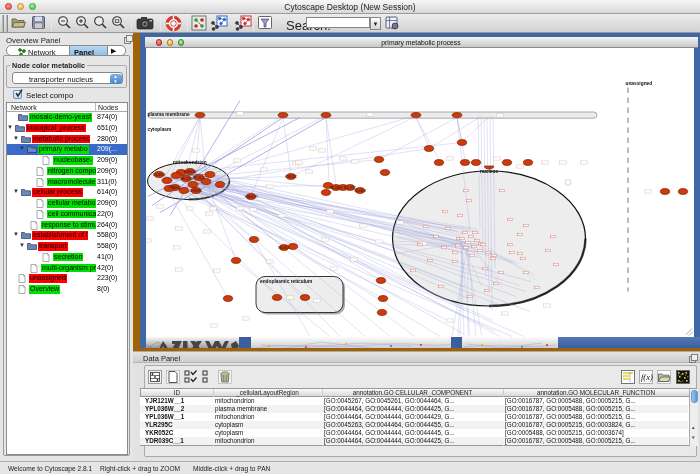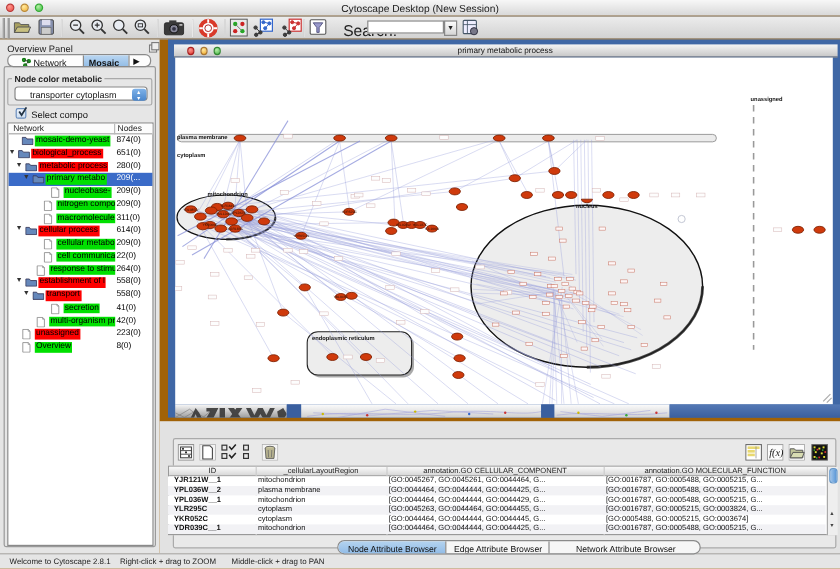--- a/index.html
+++ b/index.html
@@ -143,29 +143,29 @@
             <circle cx="2" cy="2" r="1.3"></circle>
             <circle cx="6" cy="3" r="1.3"></circle>
             <circle cx="3" cy="6.5" r="1.3"></circle>
           </g>
           <g stroke="#444" stroke-width="0.7">
             <line x1="2" y1="2" x2="6" y2="3"></line>
             <line x1="3" y1="6.5" x2="6" y2="3"></line>
           </g>
         </svg>
       <div class="abs" style="left:21px;top:1.5px;font-size:7.5px;color:#111">Network</div>
-      <div class="abs" style="left:67px;top:1.5px;font-size:7.5px;font-weight:bold;color:#111">Mosaic</div>
+      <div class="abs" style="left:67px;top:1.5px;font-size:7.5px;font-weight:bold;color:#111">Panel</div>
       <div class="abs" style="left:104px;top:1px;font-size:7px;color:#111">▶</div>
     </div>
 
     <div class="abs" style="left:6px;top:32px;width:121px;height:23px;border:1px solid #aaa;border-radius:2px"></div>
     <div class="abs" style="left:10px;top:27.5px;background:#e6e6e6;padding:0 2px;font-size:7.2px;font-weight:bold;color:#222">Node color metabolic</div>
 
     <div class="abs" style="left:12px;top:39px;width:111px;height:12px;background:#fff;border:1px solid #888;border-radius:3px">
-      <div class="abs" style="left:0;top:1.5px;width:96px;text-align:center;font-size:7.5px;color:#111">transporter cytoplasm</div>
+      <div class="abs" style="left:0;top:1.5px;width:96px;text-align:center;font-size:7.5px;color:#111">transporter nucleus</div>
       <div class="abs" style="right:0.5px;top:0.5px;width:12px;height:10px;background:linear-gradient(#7fb2e8,#4a86cc);border-radius:2.5px;color:#fff;font-size:4.5px;text-align:center;line-height:5px">▲<br>▼</div>
     </div>
 
     <div class="abs" style="left:13px;top:57px;width:9px;height:9px;background:linear-gradient(#eef4fb,#cfe0f2);border:1px solid #6a8fc0;border-radius:2px"></div>
     <svg class="abs" style="left:14px;top:54.5px" width="10" height="10" viewBox="0 0 10 10">
         <path d="M2 5 L4 8 L8 1.5" fill="none" stroke="#234" stroke-width="1.5"></path>
       </svg>
     <div class="abs" style="left:26px;top:57.5px;font-size:7.8px;color:#111">Select compo</div>
 
     <div class="abs" style="left:6px;top:69px;width:122px;height:353px;background:#fff;border:1px solid #8a8a8a;overflow:hidden">
@@ -701,20 +701,27 @@
         </g>
         <g>
           <circle cx="20" cy="5" r="1" fill="#cb0"></circle>
           <circle cx="60" cy="7" r="1" fill="#3a3"></circle>
           <circle cx="85" cy="5" r="1" fill="#c33"></circle>
         </g>
       </svg></div>
     <div style="position:absolute;left:558px;top:337px;width:142px;height:10.5px;background:linear-gradient(#5479b5,#3a5f9f)"></div>
 
   <div class="abs" style="left:133px;top:351px;width:567px;height:110px;background:#e2e2e2">
+    <div class="abs" style="left:0;top:0;width:567px;height:12px;background:linear-gradient(#e3e3e3,#cdcdcd);border-top:1px solid #aaa;border-bottom:1px solid #b5b5b5">
+      <div class="abs" style="left:10px;top:2px;font-size:7.5px;color:#222">Data Panel</div>
+      <svg class="abs" style="left:556px;top:2px" width="9" height="9" viewBox="0 0 9 9">
+          <rect x="0.5" y="2.5" width="6" height="6" fill="none" stroke="#777" stroke-width="0.9"></rect>
+          <rect x="2.5" y="0.5" width="6" height="6" fill="#eee" stroke="#777" stroke-width="0.9"></rect>
+        </svg>
+    </div>
     <div class="abs" style="left:11px;top:14px;width:553px;height:92px;background:#e9e9e9;border:1px solid #aaa;border-radius:2px"></div>
   </div>
   <svg style="position:absolute;left:148px;top:370px" width="14" height="14" viewBox="0 0 14 14" xmlns="http://www.w3.org/2000/svg">
       <rect x="0.5" y="0.5" width="13" height="13" fill="#f4f4f4" stroke="#888" stroke-width="0.8"></rect>
       <rect x="2.5" y="2.5" width="9" height="9" fill="#fff" stroke="#333" stroke-width="0.8"></rect>
       <line x1="2.5" y1="5.5" x2="11.5" y2="5.5" stroke="#333" stroke-width="0.7"></line>
       <line x1="2.5" y1="8.5" x2="11.5" y2="8.5" stroke="#333" stroke-width="0.7"></line>
       <circle cx="4.5" cy="4" r="0.9" fill="#333"></circle>
       <circle cx="7" cy="7" r="0.9" fill="#333"></circle>
       <circle cx="9.5" cy="10" r="0.9" fill="#333"></circle>
@@ -825,27 +832,20 @@
       <span style="position:absolute;left:184px">[GO:0044464, GO:0044444, GO:0044445, G...</span>
       <span style="position:absolute;left:365px">[GO:0005488, GO:0005215, GO:0003674]</span>
     </div>
     <div style="position:absolute;left:140px;top:436.5px;width:548px;height:8px;background:#f2f2f5;font-size:6.3px;line-height:8px;color:#111">
       <span style="position:absolute;left:5px;font-weight:bold">YDR039C__1</span>
       <span style="position:absolute;left:75px">mitochondrion</span>
       <span style="position:absolute;left:184px">[GO:0044464, GO:0044444, GO:0044425, G...</span>
       <span style="position:absolute;left:365px">[GO:0016787, GO:0005488, GO:0005215, G...</span>
     </div>
 
-  <div class="abs" style="left:281px;top:450px;width:303px;height:12px;background:#f6f6f6;border:1px solid #8a8a8a;border-radius:6px;overflow:hidden;z-index:5">
-    <div class="abs" style="left:0;top:0;width:90px;height:12px;background:linear-gradient(#b4d3ef,#8cb8e6);border-right:1px solid #8a8a8a"></div>
-    <div class="abs" style="left:90px;top:0;width:86px;height:12px;border-right:1px solid #8a8a8a"></div>
-    <div class="abs" style="left:0;top:2px;width:90px;text-align:center;font-size:7.2px;color:#111">Node Attribute Browser</div>
-    <div class="abs" style="left:90px;top:2px;width:86px;text-align:center;font-size:7.2px;color:#111">Edge Attribute Browser</div>
-    <div class="abs" style="left:176px;top:2px;width:127px;text-align:center;font-size:7.2px;color:#111">Network Attribute Browser</div>
-  </div>
 
   <div class="abs" style="left:0;top:461px;width:700px;height:13px;background:#e5e5e5;border-top:1px solid #b0b0b0">
     <span class="abs" style="left:8px;top:3px;font-size:6.6px;color:#222">Welcome to Cytoscape 2.8.1</span>
     <span class="abs" style="left:100px;top:3px;font-size:6.6px;color:#222">Right-click + drag to ZOOM</span>
     <span class="abs" style="left:193px;top:3px;font-size:6.6px;color:#222">Middle-click + drag to PAN</span>
   </div>
 
 </div>
 
 </body></html>

